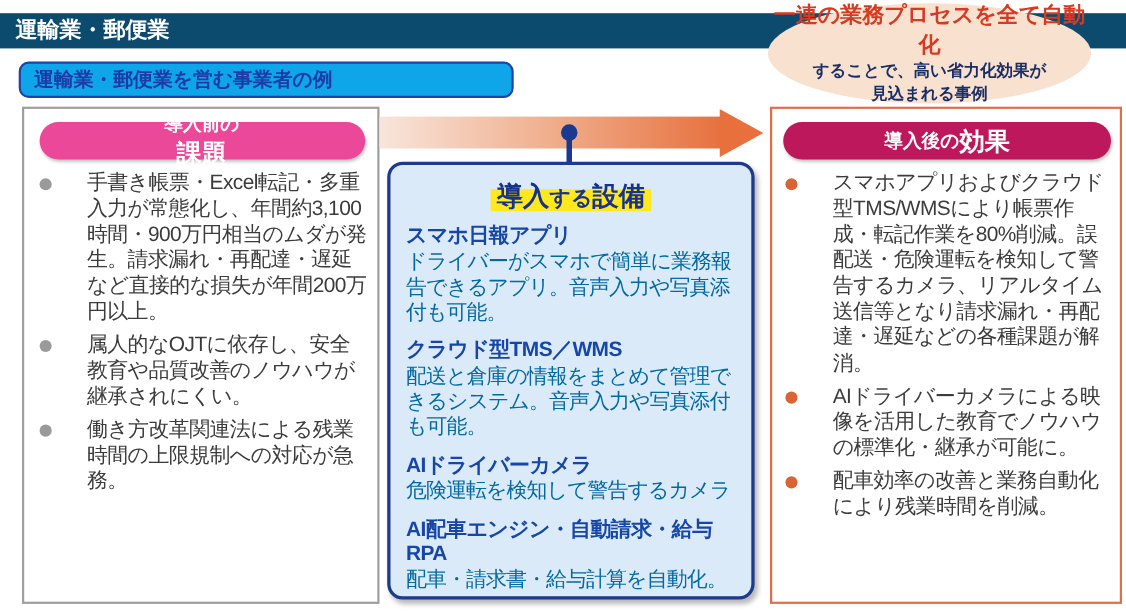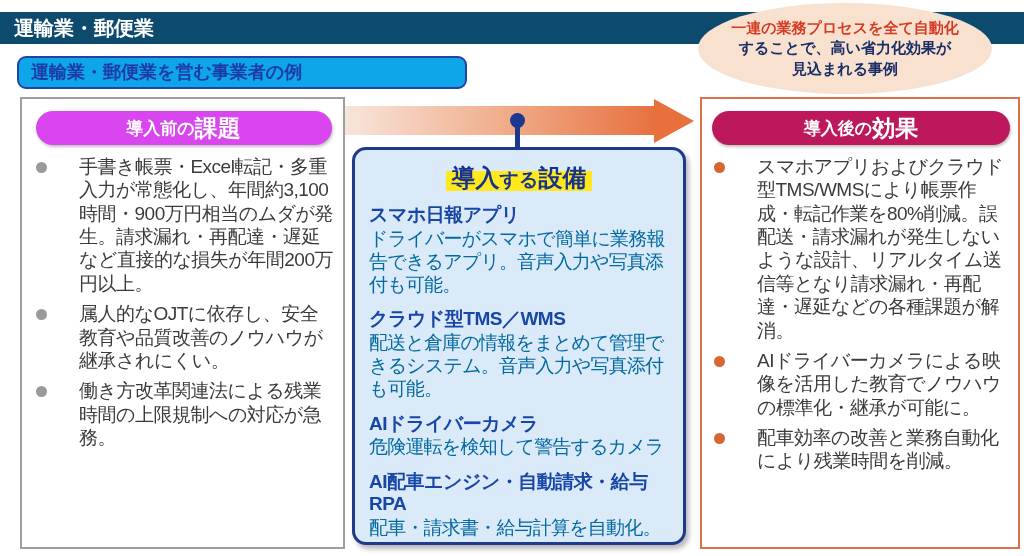--- a/index.html
+++ b/index.html
@@ -10,21 +10,21 @@
 
   
   .topbar{left:0;top:12px;width:1024px;height:32px;background:#0c4a6e;
           color:#ffffff;font-weight:bold;font-size:20px;line-height:32px;
           padding-left:14px;box-sizing:border-box;}
 
   
   .callout{left:698px;top:3px;width:294px;height:91px;background:#F9E1D0;
            border-radius:50%;display:flex;flex-direction:column;justify-content:center;
            align-items:center;text-align:center;z-index:5;}
-  .callout .l1{color:#D63A22;font-weight:bold;font-size:15px;line-height:1.35;}
+  .callout .l1{color:#D63A22;font-weight:bold;font-size:20px;line-height:1.35;}
   .callout .l2,.callout .l3{color:#1A2E66;font-weight:bold;font-size:15px;line-height:1.35;}
 
   
   .subheader{left:17px;top:56px;width:450px;height:33px;background:#0ea5e9;
              border:2.5px solid #2342A6;border-radius:9px;box-sizing:border-box;
              color:#1C3BA5;font-weight:bold;font-size:18px;line-height:28px;
              padding-left:12px;}
 
   
   .leftbox{left:20px;top:97px;width:325px;height:452px;background:#ffffff;
@@ -34,21 +34,21 @@
   .midbox{left:352px;top:147px;width:334px;height:398px;background:#DAEAF8;
           border:3px solid #1E3A8C;border-radius:14px;box-sizing:border-box;
           padding:10px 14px 0 14px;box-shadow:3px 4px 5px rgba(0,0,0,0.28);z-index:3;}
 
   
   .pill{border-radius:17px;color:#ffffff;font-weight:bold;text-align:center;
         height:34px;display:flex;align-items:center;justify-content:center;
         box-shadow:1px 2px 3px rgba(0,0,0,0.25);margin:2px auto 10px auto;}
   .pill .small{font-size:17px;}
   .pill .large{font-size:23px;}
-  .pill-gray{background:#d946ef;width:296px;}
+  .pill-gray{background:#ec4899;width:296px;flex-direction:column;}
   .pill-orange{background:#be185d;width:298px;font-family:Liberation Serif, serif;}
 
   
   .bullet{display:flex;margin-bottom:7px;gap:24px;}
   .dot{width:11px;height:11px;border-radius:50%;flex:0 0 11px;margin:7px 8px 0 2px;}
   .dot-gray{background:#9A9A9A;}
   .dot-orange{background:#D96434;}
   .btext{font-size:19px;line-height:1.23;color:#3B3B3B;letter-spacing:-0.5px;}
 
   
@@ -128,21 +128,21 @@
   </div>
 </div>
 
 <div class="abs rightbox">
   <div class="pill pill-orange">
     <span class="small">導入後の</span>
       <span class="large">効果</span>
   </div>
   <div class="bullet">
     <span class="dot dot-orange"></span>
-    <span class="btext">スマホアプリおよびクラウド型TMS/WMSにより帳票作成・転記作業を80%削減。誤配送・請求漏れが発生しないような設計、リアルタイム送信等となり請求漏れ・再配達・遅延などの各種課題が解消。</span>
+    <span class="btext">スマホアプリおよびクラウド型TMS/WMSにより帳票作成・転記作業を80%削減。誤配送・危険運転を検知して警告するカメラ、リアルタイム送信等となり請求漏れ・再配達・遅延などの各種課題が解消。</span>
   </div>
   <div class="bullet">
     <span class="dot dot-orange"></span>
     <span class="btext">AIドライバーカメラによる映像を活用した教育でノウハウの標準化・継承が可能に。</span>
   </div>
   <div class="bullet">
     <span class="dot dot-orange"></span>
     <span class="btext">配車効率の改善と業務自動化により残業時間を削減。</span>
   </div>
 </div>

